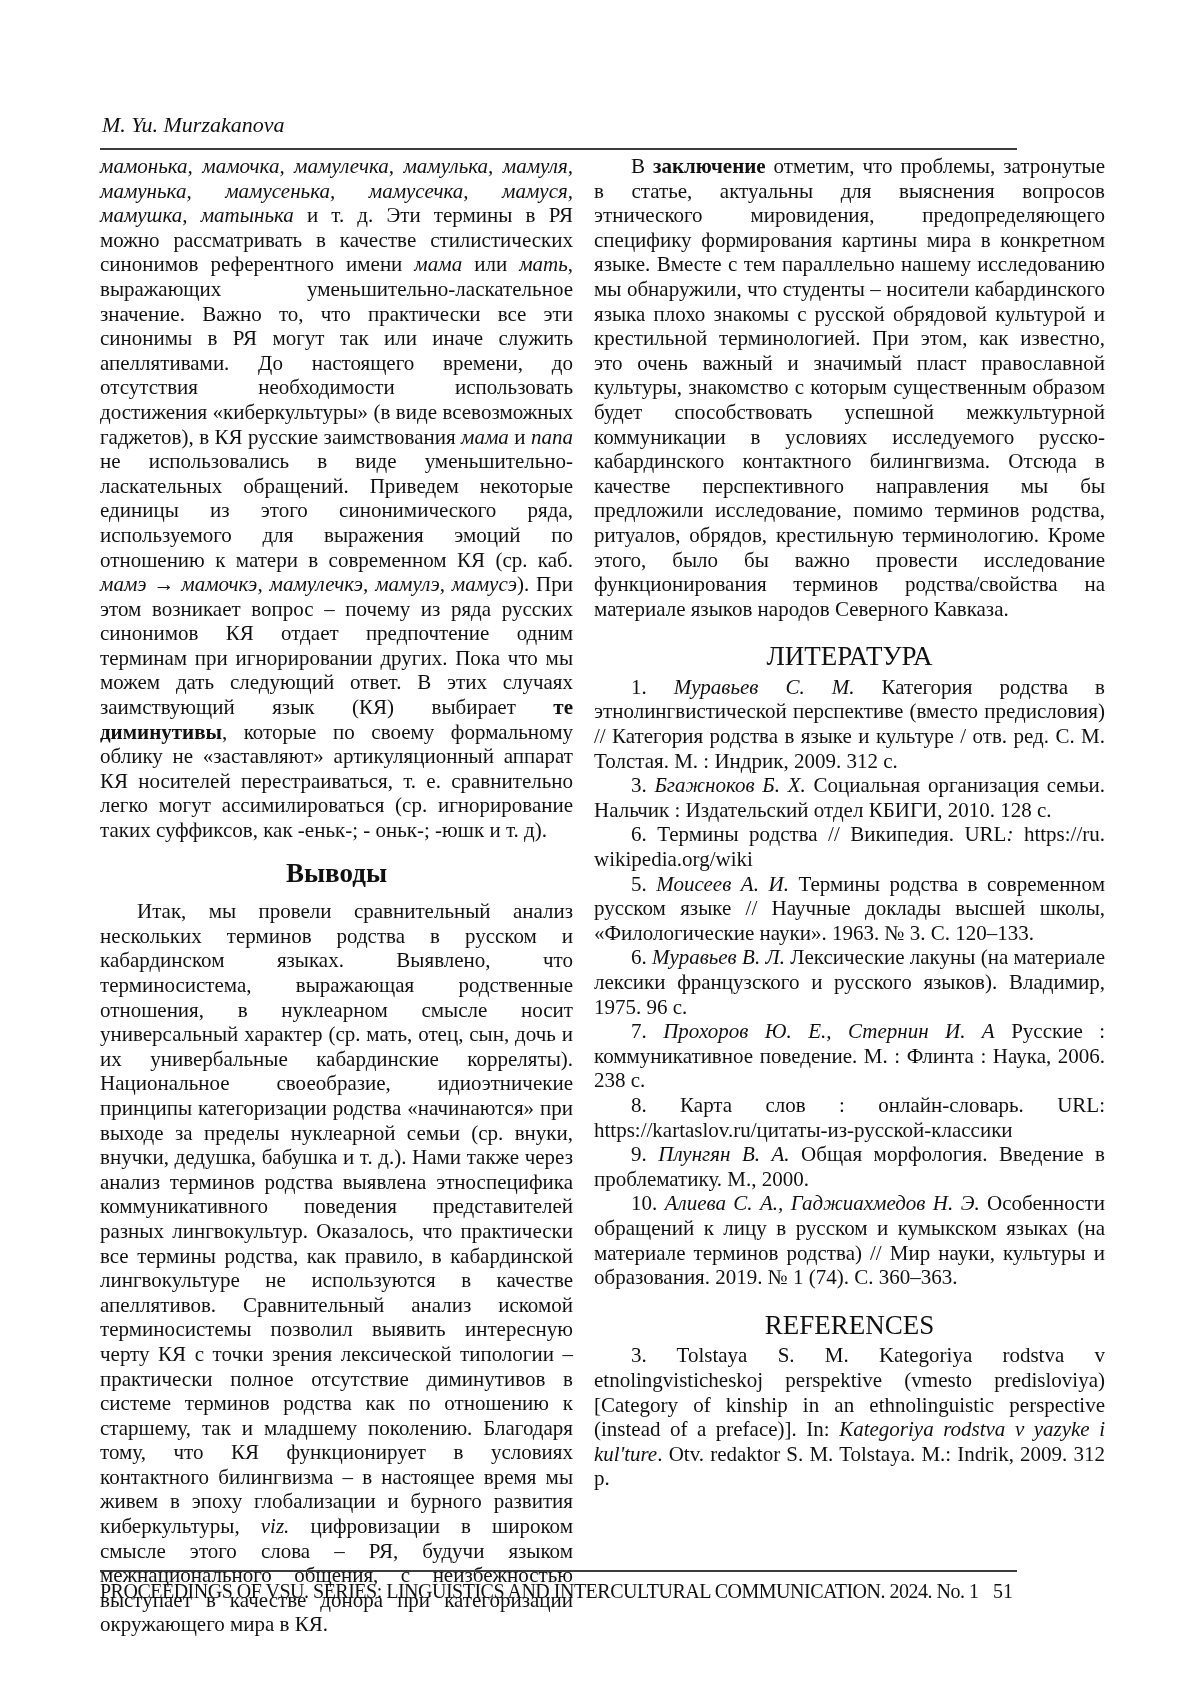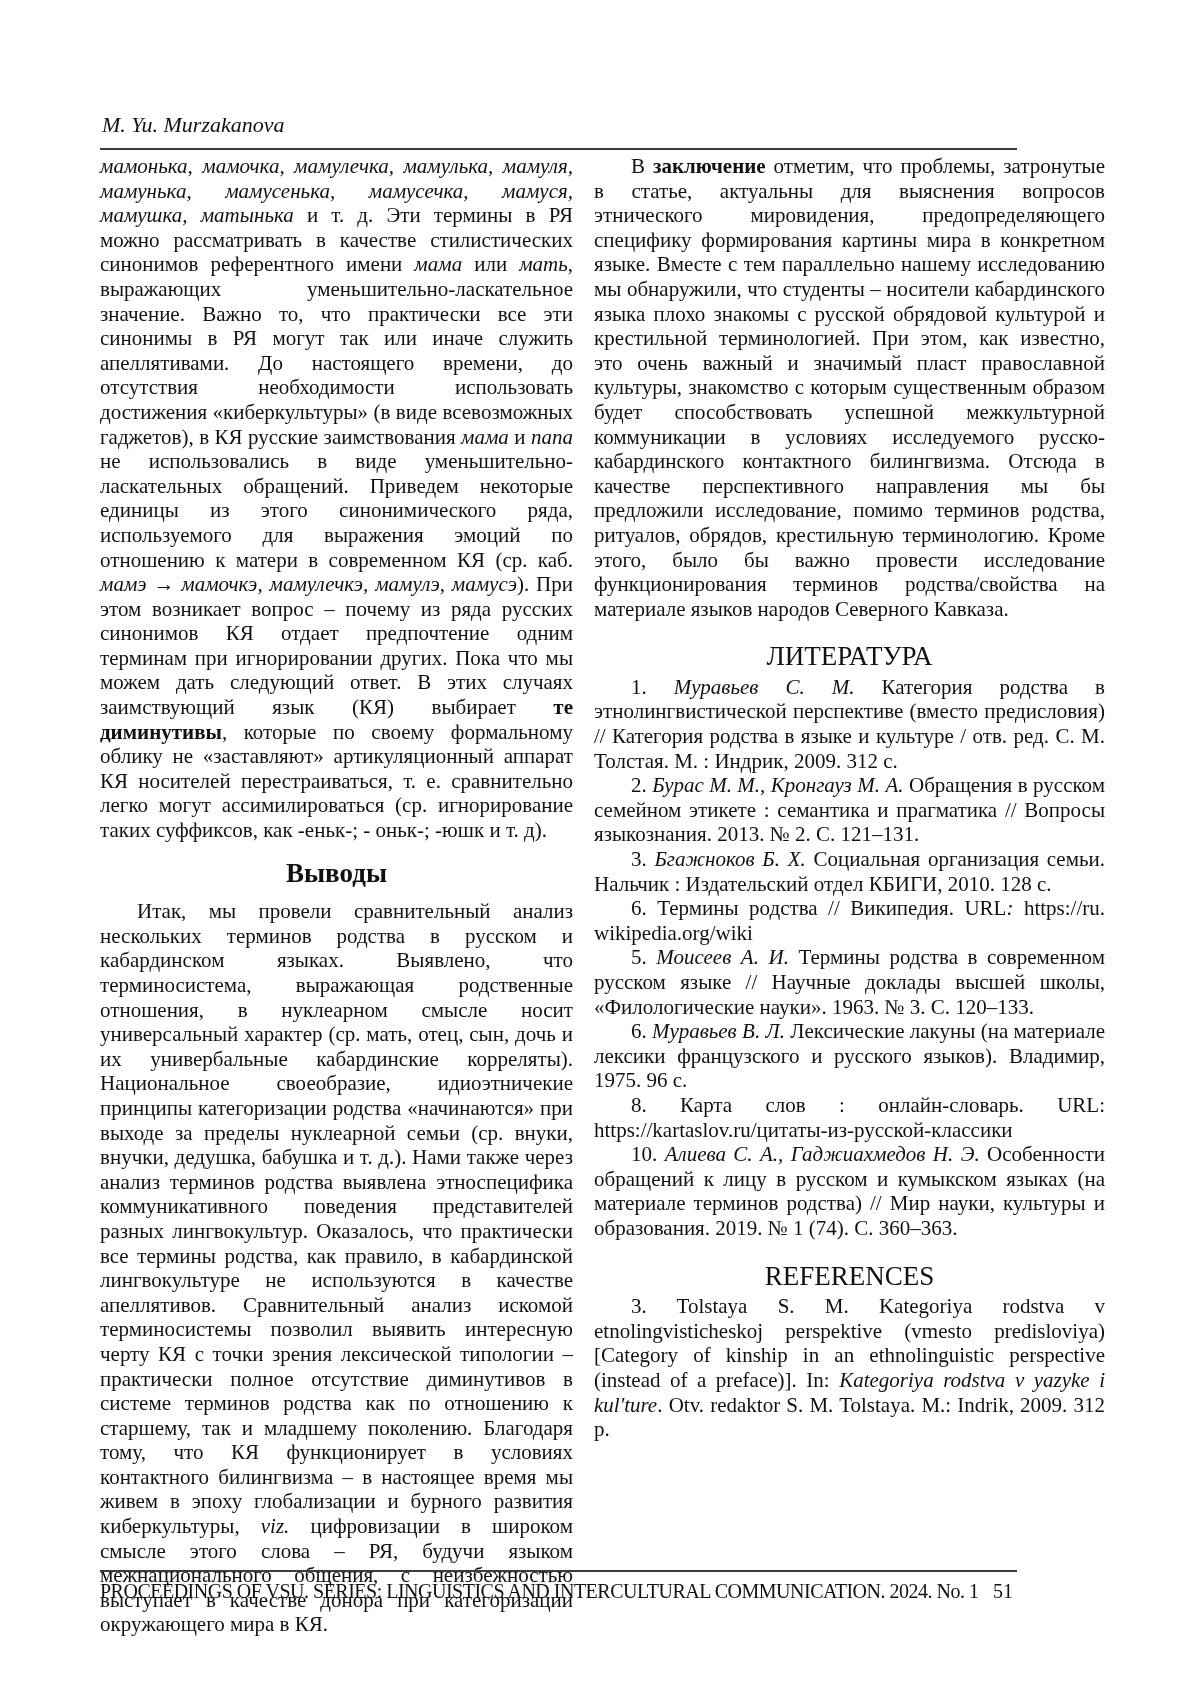--- a/index.html
+++ b/index.html
@@ -96,26 +96,27 @@
         <p class="para"><span class="italic">мамонька, мамочка, мамулечка, мамулька, мамуля, мамунька, мамусенька, мамусечка, мамуся, мамушка, матынька</span><span> и т. д. Эти термины в РЯ можно рассматривать в качестве стилистических синонимов референтного имени </span><span class="italic">мама</span><span> или </span><span class="italic">мать</span><span>, выражающих уменьшительно-ласкательное значение. Важно то, что практически все эти синонимы в РЯ могут так или иначе служить апеллятивами. До настоящего времени, до отсутствия необходимости использовать достижения «киберкультуры» (в виде всевозможных гаджетов), в КЯ русские заимствования </span><span class="italic">мама</span><span> и </span><span class="italic">папа</span><span> не использовались в виде уменьшительно-ласкательных обращений. Приведем некоторые единицы из этого синонимического ряда, используемого для выражения эмоций по отношению к матери в современном КЯ (ср. каб. </span><span class="italic">мамэ</span><span> → </span><span class="italic">мамочкэ, мамулечкэ, мамулэ, мамусэ</span><span>). При этом возникает вопрос – почему из ряда русских синонимов КЯ отдает предпочтение одним терминам при игнорировании других. Пока что мы можем дать следующий ответ. В этих случаях заимствующий язык (КЯ) выбирает </span><span class="bold">те диминутивы</span><span>, которые по своему формальному облику не «заставляют» артикуляционный аппарат КЯ носителей перестраиваться, т. е. сравнительно легко могут ассимилироваться (ср. игнорирование таких суффиксов, как -еньк-; - оньк-; -юшк и т. д).</span></p>
         <h2 class="heading heading-bold">Выводы</h2>
         <p class="para indent"><span>Итак, мы провели сравнительный анализ нескольких терминов родства в русском и кабардинском языках. Выявлено, что терминосистема, выражающая родственные отношения, в нуклеарном смысле носит универсальный характер (ср. мать, отец, сын, дочь и их универбальные кабардинские корреляты). Национальное своеобразие, идиоэтничекие принципы категоризации родства «начинаются» при выходе за пределы нуклеарной семьи (ср. внуки, внучки, дедушка, бабушка и т. д.). Нами также через анализ терминов родства выявлена этноспецифика коммуникативного поведения представителей разных лингвокультур. Оказалось, что практически все термины родства, как правило, в кабардинской лингвокультуре не используются в качестве апеллятивов. Сравнительный анализ искомой терминосистемы позволил выявить интересную черту КЯ с точки зрения лексической типологии – практически полное отсутствие диминутивов в системе терминов родства как по отношению к старшему, так и младшему поколению. Благодаря тому, что КЯ функционирует в условиях контактного билингвизма – в настоящее время мы живем в эпоху глобализации и бурного развития киберкультуры, </span><span class="italic">viz.</span><span> цифровизации в широком смысле этого слова – РЯ, будучи языком межнационального общения, с неизбежностью выступает в качестве донора при категоризации окружающего мира в КЯ.</span></p>
       </section>
 
       <section class="col-right">
         <p class="para indent"><span>В </span><span class="bold">заключение</span><span> отметим, что проблемы, затронутые в статье, актуальны для выяснения вопросов этнического мировидения, предопределяющего специфику формирования картины мира в конкретном языке. Вместе с тем параллельно нашему исследованию мы обнаружили, что студенты – носители кабардинского языка плохо знакомы с русской обрядовой культурой и крестильной терминологией. При этом, как известно, это очень важный и значимый пласт православной культуры, знакомство с которым существенным образом будет способствовать успешной межкультурной коммуникации в условиях исследуемого русско-кабардинского контактного билингвизма. Отсюда в качестве перспективного направления мы бы предложили исследование, помимо терминов родства, ритуалов, обрядов, крестильную терминологию. Кроме этого, было бы важно провести исследование функционирования терминов родства/свойства на материале языков народов Северного Кавказа.</span></p>
 
         <h2 class="heading">ЛИТЕРАТУРА</h2>
         <p class="para indent"><span>1. </span><span class="italic">Муравьев С. М.</span><span> Категория родства в этнолингвистической перспективе (вместо предисловия) // Категория родства в языке и культуре / отв. ред. С. М. Толстая. М. : Индрик, 2009. 312 с.</span></p>
-        <p class="para indent"><span>2. </span><span class="italic">Бурас М. М., Кронгауз М. А.</span><span> Обращения в русском семейном этикете : семантика и прагматика // Вопросы языкознания. 2013. № 2. С. 121–131.</span></p>
         <p class="para indent"><span>3. </span><span class="italic">Бгажноков Б. Х.</span><span> Социальная организация семьи. Нальчик : Издательский отдел КБИГИ, 2010. 128 с.</span></p>
         <p class="para indent"><span>6. Термины родства // Википедия. URL</span><span class="italic">:</span><span> https://ru. wikipedia.org/wiki</span></p>
         <p class="para indent"><span>5. </span><span class="italic">Моисеев А. И.</span><span> Термины родства в современном русском языке // Научные доклады высшей школы, «Филологические науки». 1963. № 3. С. 120–133.</span></p>
         <p class="para indent"><span>6. </span><span class="italic">Муравьев В. Л.</span><span> Лексические лакуны (на материале лексики французского и русского языков). Владимир, 1975. 96 с.</span></p>
+        <p class="para indent"><span>7. </span><span class="italic">Прохоров Ю. Е., Стернин И. А</span><span> Русские : коммуникативное поведение. М. : Флинта : Наука, 2006. 238 с.</span></p>
         <p class="para indent"><span>8. Карта слов : онлайн-словарь. URL: https://kartaslov.ru/цитаты-из-русской-классики</span></p>
+        <p class="para indent"><span>9. </span><span class="italic">Плунгян В. А.</span><span> Общая морфология. Введение в проблематику. М., 2000.</span></p>
         <p class="para indent"><span>10. </span><span class="italic">Алиева С. А., Гаджиахмедов Н. Э.</span><span> Особенности обращений к лицу в русском и кумыкском языках (на материале терминов родства) // Мир науки, культуры и образования. 2019. № 1 (74). С. 360–363.</span></p>
 
         <h2 class="heading">REFERENCES</h2>
         <p class="para indent" lang="en"><span>3. Tolstaya S. M. Kategoriya rodstva v etnolingvisticheskoj perspektive (vmesto predisloviya) [Category of kinship in an ethnolinguistic perspective (instead of a preface)]. In: </span><span class="italic">Kategoriya rodstva v yazyke i kul'ture</span><span>. Otv. redaktor S. M. Tolstaya. M.: Indrik, 2009. 312 p.</span></p>
       </section>
 
     </main>
   </div>
 
   <footer class="page-footer">

